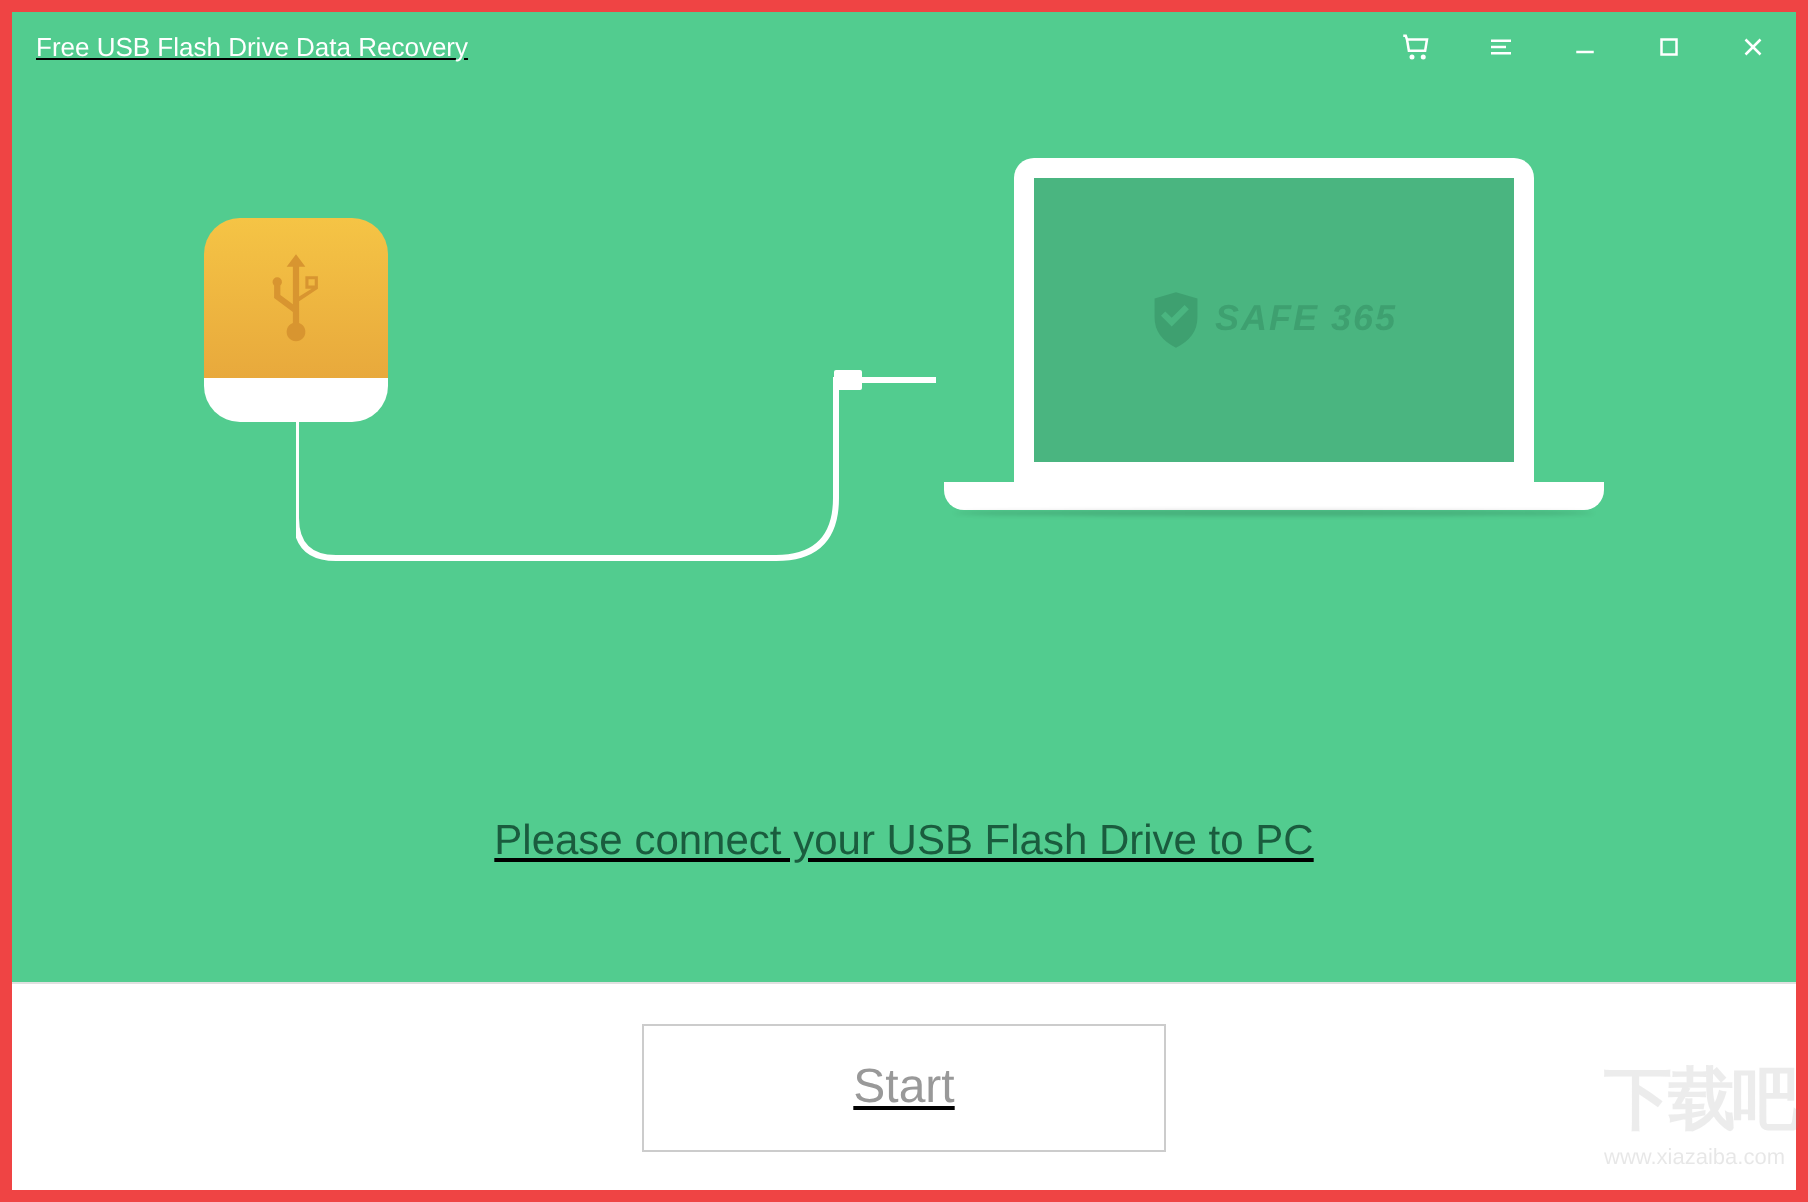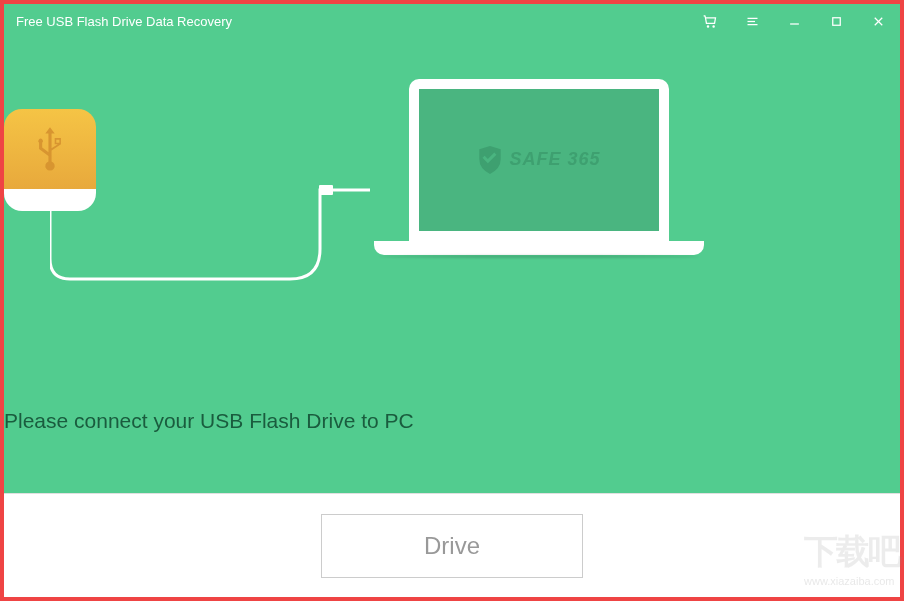--- a/index.html
+++ b/index.html
@@ -12,24 +12,25 @@
       width: 904px;
       height: 601px;
       font-family: -apple-system, BlinkMacSystemFont, "Segoe UI", Arial, sans-serif;
       overflow: hidden;
       background: #fff;
     }
     
     .window {
       width: 100%;
       height: 100%;
-      border: 4px solid #ef4444;
+      border: 6px solid #ef4444;
       display: flex;
       flex-direction: column;
       position: relative;
+      text-decoration: underline;
     }
     
     .titlebar {
       height: 34px;
       background: #52cc8f;
       display: flex;
       align-items: center;
       padding: 0 8px 0 12px;
       color: #fff;
     }
@@ -60,20 +61,21 @@
       width: 15px;
       height: 15px;
     }
     
     .content {
       flex: 1;
       background: #52cc8f;
       position: relative;
       display: flex;
       flex-direction: column;
+      align-items: center;
       justify-content: center;
     }
     
     .illustration {
       position: relative;
       width: 700px;
       height: 280px;
       margin-top: -20px;
     }
     
@@ -310,20 +312,20 @@
           </div>
         </div>
         <div class="laptop-base"></div>
       </div>
     </div>
 
     <div class="instruction">Please connect your USB Flash Drive to PC</div>
   </div>
 
   <div class="bottom-bar">
-    <button class="start-btn">Drive</button>
+    <button class="start-btn">Start</button>
   </div>
 
   <div class="watermark">
     <div class="watermark-chars">下载吧</div>
     <div>www.xiazaiba.com</div>
   </div>
 </div>
 
 </body></html>

